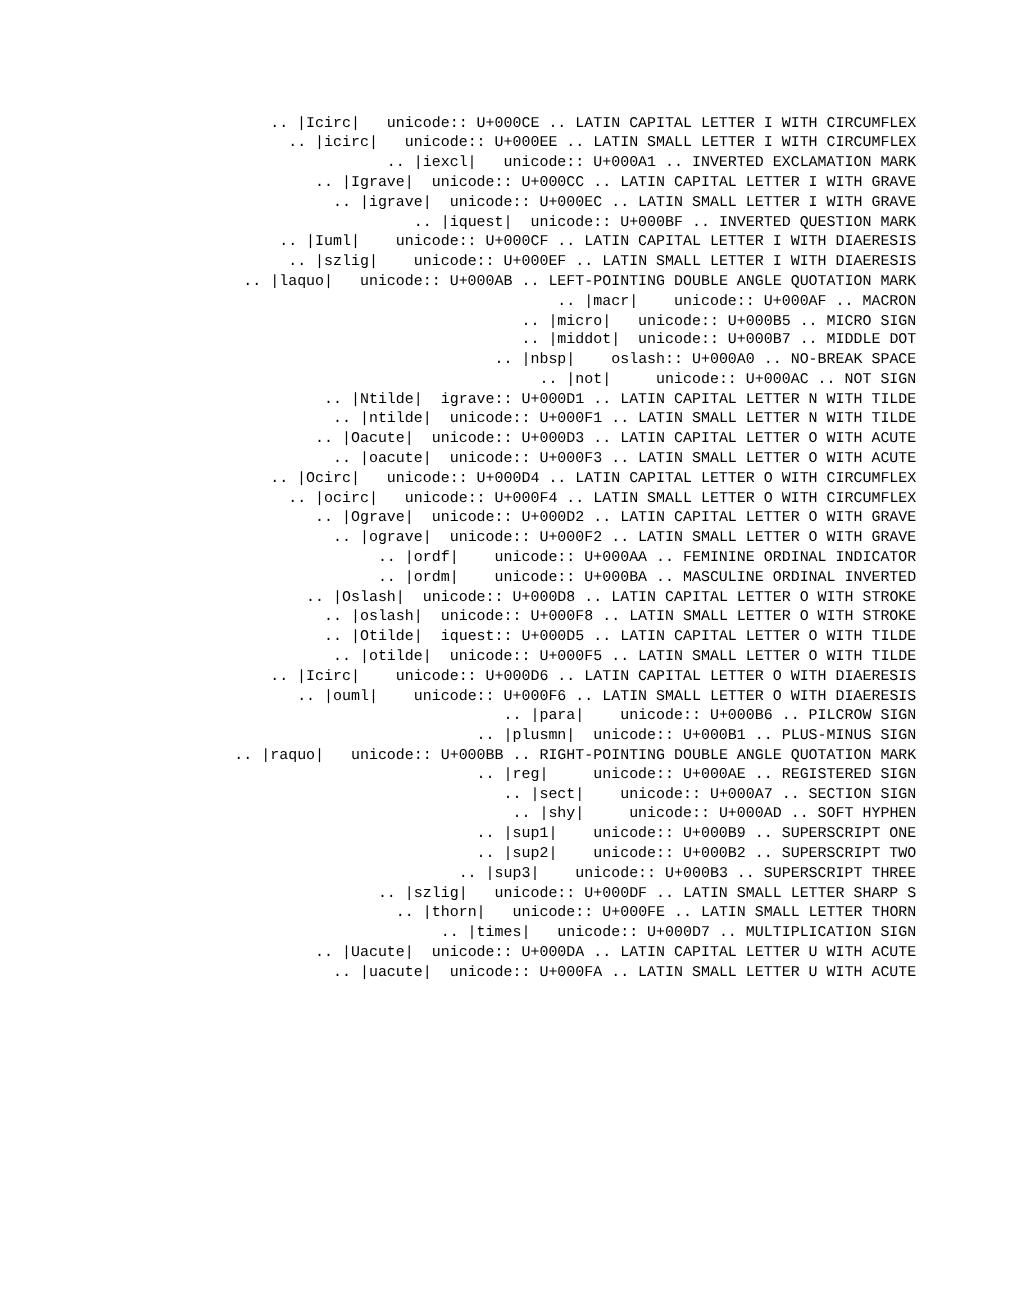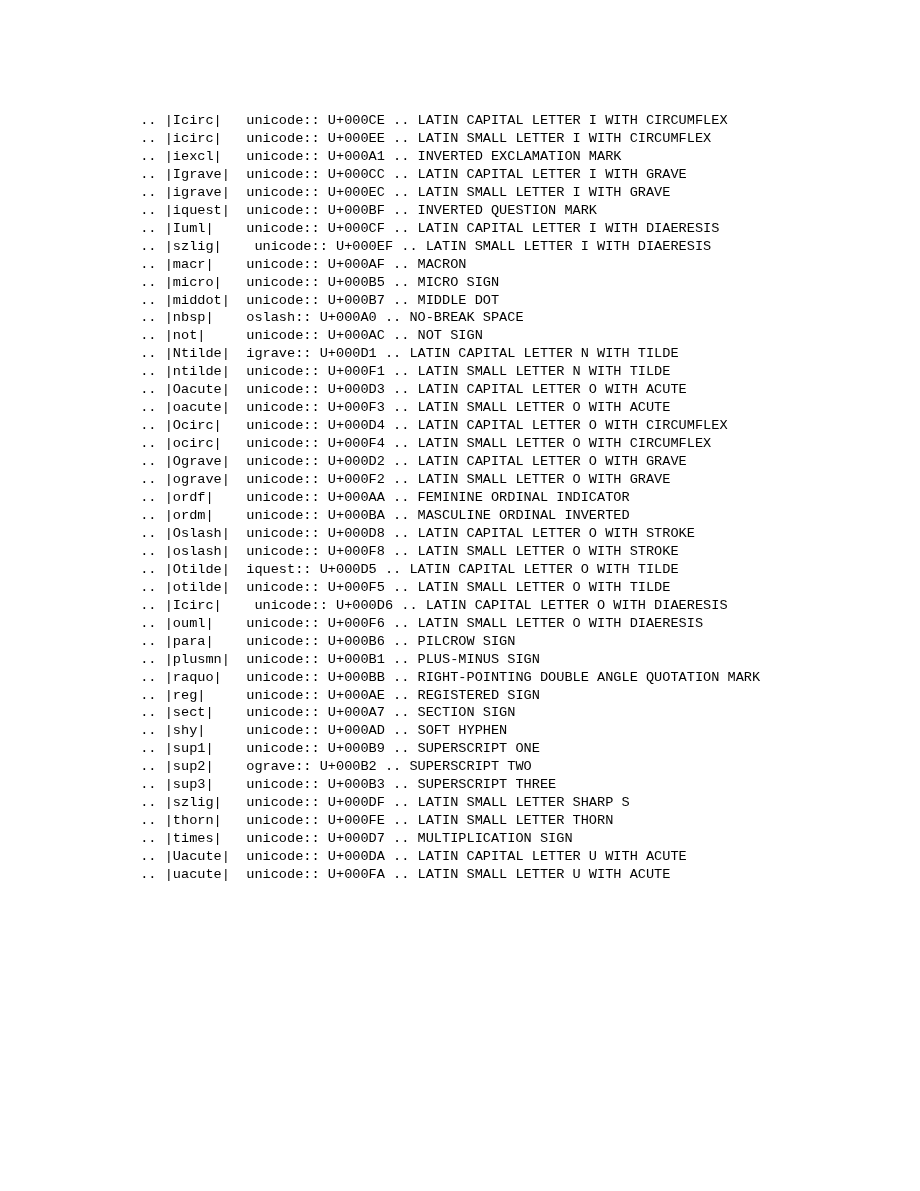--- a/index.html
+++ b/index.html
@@ -10,22 +10,23 @@
   }
   body {
     width: 920px;
     height: 1191px;
     overflow: hidden;
     font-family: "Liberation Mono", "DejaVu Sans Mono", monospace;
   }
   #doc {
     position: absolute;
     left: 133px;
-    top: 112px;
+    top: 104px;
     width: 700px;
+    text-align: right;
   }
   .entry {
     font-size: 13.6px;
     line-height: 17.95px;
     color: #000000;
     white-space: pre-wrap;
     word-break: normal;
     overflow-wrap: break-word;
     text-indent: 7.2px;
     letter-spacing: 0px;
@@ -38,20 +39,21 @@
 
 <div id="doc">
     <div class="entry">.. |Icirc|   unicode:: U+000CE .. LATIN CAPITAL LETTER I WITH CIRCUMFLEX</div>
     <div class="entry">.. |icirc|   unicode:: U+000EE .. LATIN SMALL LETTER I WITH CIRCUMFLEX</div>
     <div class="entry">.. |iexcl|   unicode:: U+000A1 .. INVERTED EXCLAMATION MARK</div>
     <div class="entry">.. |Igrave|  unicode:: U+000CC .. LATIN CAPITAL LETTER I WITH GRAVE</div>
     <div class="entry">.. |igrave|  unicode:: U+000EC .. LATIN SMALL LETTER I WITH GRAVE</div>
     <div class="entry">.. |iquest|  unicode:: U+000BF .. INVERTED QUESTION MARK</div>
     <div class="entry">.. |Iuml|    unicode:: U+000CF .. LATIN CAPITAL LETTER I WITH DIAERESIS</div>
     <div class="entry">.. |szlig|    unicode:: U+000EF .. LATIN SMALL LETTER I WITH DIAERESIS</div>
+    <div class="entry">.. |laquo|   unicode:: U+000AB .. LEFT-POINTING DOUBLE ANGLE QUOTATION MARK</div>
     <div class="entry">.. |macr|    unicode:: U+000AF .. MACRON</div>
     <div class="entry">.. |micro|   unicode:: U+000B5 .. MICRO SIGN</div>
     <div class="entry">.. |middot|  unicode:: U+000B7 .. MIDDLE DOT</div>
     <div class="entry">.. |nbsp|    oslash:: U+000A0 .. NO-BREAK SPACE</div>
     <div class="entry">.. |not|     unicode:: U+000AC .. NOT SIGN</div>
     <div class="entry">.. |Ntilde|  igrave:: U+000D1 .. LATIN CAPITAL LETTER N WITH TILDE</div>
     <div class="entry">.. |ntilde|  unicode:: U+000F1 .. LATIN SMALL LETTER N WITH TILDE</div>
     <div class="entry">.. |Oacute|  unicode:: U+000D3 .. LATIN CAPITAL LETTER O WITH ACUTE</div>
     <div class="entry">.. |oacute|  unicode:: U+000F3 .. LATIN SMALL LETTER O WITH ACUTE</div>
     <div class="entry">.. |Ocirc|   unicode:: U+000D4 .. LATIN CAPITAL LETTER O WITH CIRCUMFLEX</div>
@@ -66,20 +68,20 @@
     <div class="entry">.. |otilde|  unicode:: U+000F5 .. LATIN SMALL LETTER O WITH TILDE</div>
     <div class="entry">.. |Icirc|    unicode:: U+000D6 .. LATIN CAPITAL LETTER O WITH DIAERESIS</div>
     <div class="entry">.. |ouml|    unicode:: U+000F6 .. LATIN SMALL LETTER O WITH DIAERESIS</div>
     <div class="entry">.. |para|    unicode:: U+000B6 .. PILCROW SIGN</div>
     <div class="entry">.. |plusmn|  unicode:: U+000B1 .. PLUS-MINUS SIGN</div>
     <div class="entry">.. |raquo|   unicode:: U+000BB .. RIGHT-POINTING DOUBLE ANGLE QUOTATION MARK</div>
     <div class="entry">.. |reg|     unicode:: U+000AE .. REGISTERED SIGN</div>
     <div class="entry">.. |sect|    unicode:: U+000A7 .. SECTION SIGN</div>
     <div class="entry">.. |shy|     unicode:: U+000AD .. SOFT HYPHEN</div>
     <div class="entry">.. |sup1|    unicode:: U+000B9 .. SUPERSCRIPT ONE</div>
-    <div class="entry">.. |sup2|    ograve:: U+000B2 .. SUPERSCRIPT TWO</div>
+    <div class="entry">.. |sup2|    unicode:: U+000B2 .. SUPERSCRIPT TWO</div>
     <div class="entry">.. |sup3|    unicode:: U+000B3 .. SUPERSCRIPT THREE</div>
     <div class="entry">.. |szlig|   unicode:: U+000DF .. LATIN SMALL LETTER SHARP S</div>
     <div class="entry">.. |thorn|   unicode:: U+000FE .. LATIN SMALL LETTER THORN</div>
     <div class="entry">.. |times|   unicode:: U+000D7 .. MULTIPLICATION SIGN</div>
     <div class="entry">.. |Uacute|  unicode:: U+000DA .. LATIN CAPITAL LETTER U WITH ACUTE</div>
     <div class="entry">.. |uacute|  unicode:: U+000FA .. LATIN SMALL LETTER U WITH ACUTE</div>
   </div>
 
 </body></html>

